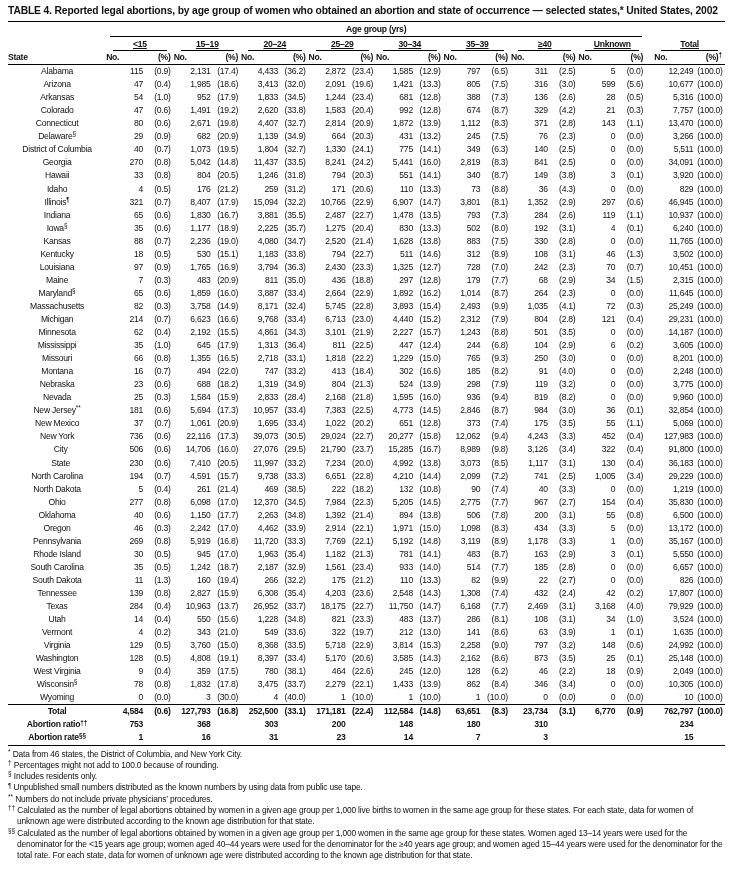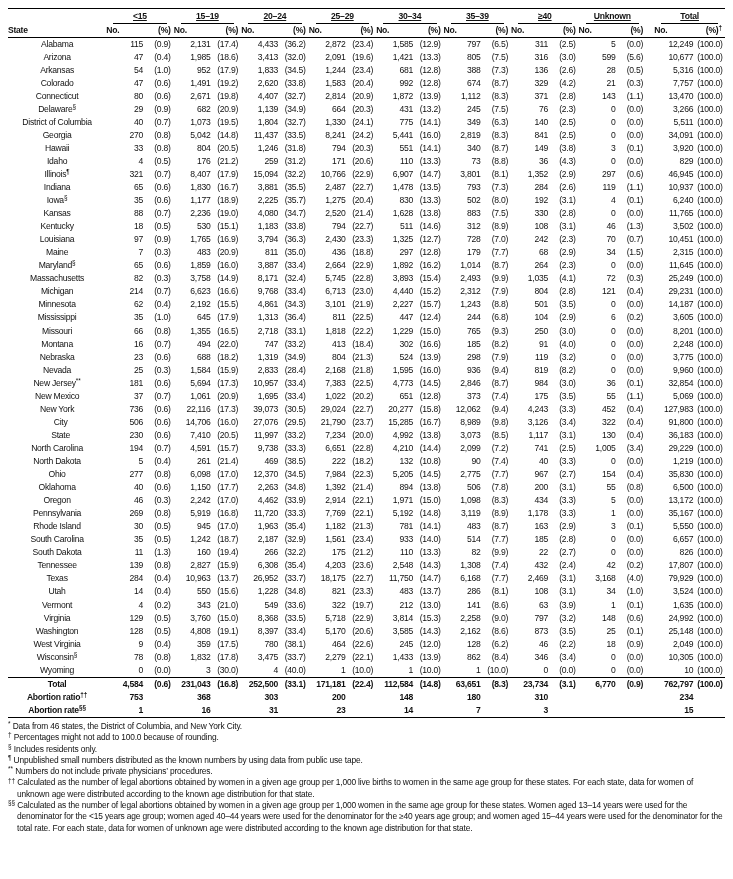--- a/index.html
+++ b/index.html
@@ -45,20 +45,21 @@
   .footnotes{margin-top:3px;width:717px;}
   .fn{
     font-size:8.4px;line-height:11.3px;letter-spacing:-0.15px;
     padding-left:9px;text-indent:-9px;white-space:normal;
   }
 </style>
 </head>
 <body>
 
 <div class="page">
+  <div class="title">TABLE 4. Reported legal abortions, by age group of women who obtained an abortion and state of occurrence — selected states,* United States, 2002</div>
   <div class="title-rule"></div>
   <table>
     <colgroup>
         <col style="width: 96px;">
         <col style="width: 40px;">
         <col style="width: 26px;">
         <col style="width: 40px;">
         <col style="width: 26px;">
         <col style="width: 40px;">
         <col style="width: 26px;">
@@ -70,20 +71,28 @@
         <col style="width: 26px;">
         <col style="width: 40px;">
         <col style="width: 26px;">
         <col style="width: 40px;">
         <col style="width: 26px;">
         <col style="width: 8px;">
         <col style="width: 42px;">
         <col style="width: 27px;">
       </colgroup>
     <thead>
+        <tr>
+          <th></th>
+          <th colspan="16">
+            <div class="age-span-inner">Age group (yrs)</div>
+          </th>
+          <th></th>
+          <th colspan="2"></th>
+        </tr>
         <tr>
           <th></th>
           <th colspan="2">
             <div class="grp-inner">&lt;15</div>
           </th>
           <th colspan="2">
             <div class="grp-inner">15–19</div>
           </th>
           <th colspan="2">
             <div class="grp-inner">20–24</div>
@@ -1207,21 +1216,21 @@
           <td class="num">0</td>
           <td class="pct">(0.0)</td>
           <td></td>
           <td class="num">10</td>
           <td class="pct">(100.0)</td>
         </tr>
         <tr class="total-row">
           <td class="state">Total</td>
           <td class="num">4,584</td>
           <td class="pct">(0.6)</td>
-          <td class="num">231,043</td>
+          <td class="num">127,793</td>
           <td class="pct">(16.8)</td>
           <td class="num">252,500</td>
           <td class="pct">(33.1)</td>
           <td class="num">171,181</td>
           <td class="pct">(22.4)</td>
           <td class="num">112,584</td>
           <td class="pct">(14.8)</td>
           <td class="num">63,651</td>
           <td class="pct">(8.3)</td>
           <td class="num">23,734</td>

